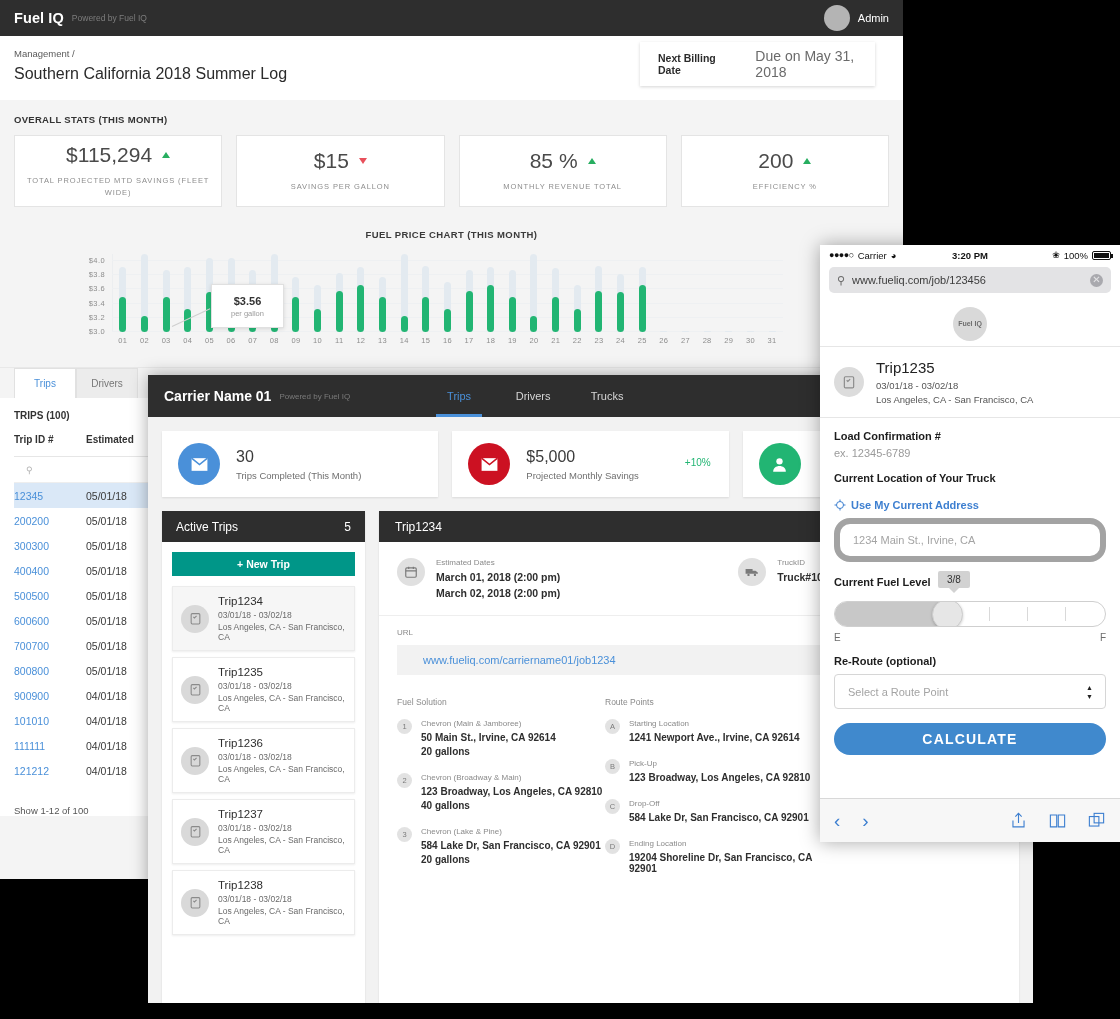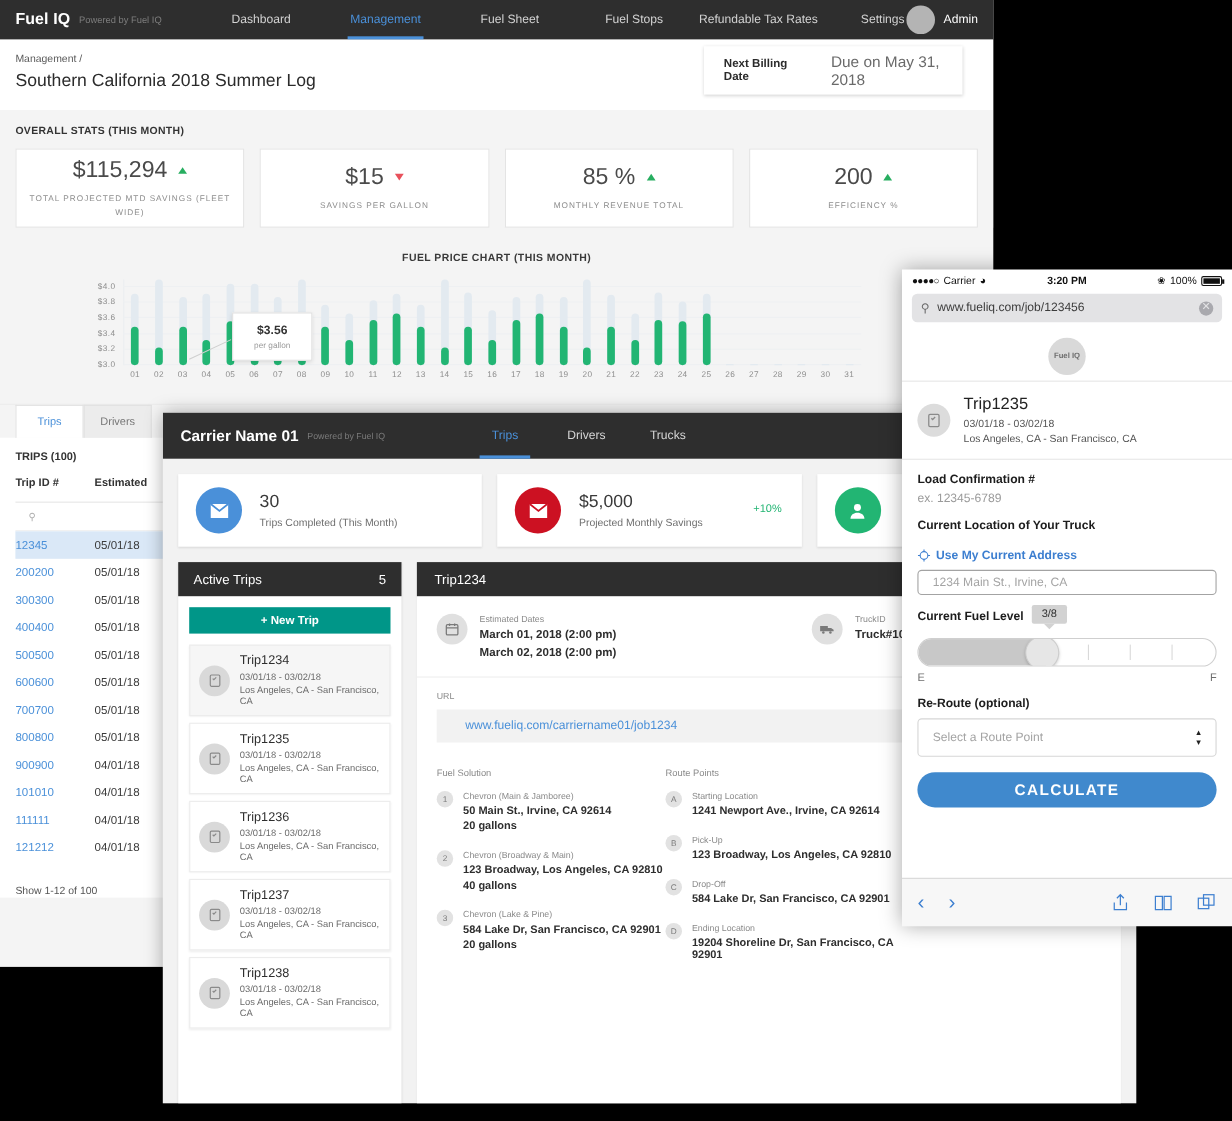--- a/index.html
+++ b/index.html
@@ -204,21 +204,21 @@
   .ptic svg { width: 14px; height: 14px; fill: #8a8a8a;}
   .pttxt { margin-left: 12px;}
   .ptname { font-size: 15px; color: #222; }
   .ptdate { font-size: 9.5px; color: #555; margin-top: 4px;}
   .ptroute { font-size: 9.5px; color: #555; margin-top: 3px;}
   .pform { padding: 12px 14px 0 14px; }
   .flbl { font-size: 11px; font-weight: bold; color: #1d1d1d; }
   .fph { font-size: 11px; color: #9a9a9a; margin-top: 5px;}
   .link { font-size: 11px; color: #3d7fd0; font-weight: bold; display: flex; align-items: center; gap: 5px; margin-top: 15px;}
   .link svg { width: 12px; height: 12px; }
-  .finput { margin-top: 7px; height: 23px; border: 1px solid #a3a3a3; border-radius: 4px;
+  .finput { margin-top: 7px; height: 44px; border: 6px solid #a3a3a3; border-radius: 16px;
             display: flex; align-items: center; padding: 0 13px; font-size: 11px; color: #a4a4a4;}
   .sliderow { margin-top: 14px; position: relative; }
   .sliderlbl { font-size: 11px; font-weight: bold; color: #1d1d1d; }
   .bubble { position: absolute; left: 104px; top: -5px; background: #d2d2d2; color: #333; font-size: 10px;
             padding: 3px 9px; border-radius: 2px;}
   .bubble::after { content:""; position:absolute; left: 50%; margin-left:-5px; bottom:-5px;
                    border-left: 5px solid transparent; border-right: 5px solid transparent; border-top: 5px solid #d2d2d2;}
   .track { margin-top: 13px; height: 26px; border: 1px solid #cfcfcf; border-radius: 13px; position: relative; background: #fff; overflow: hidden;}
   .fill { position: absolute; left: 0; top: 0; bottom: 0; width: 43%; background: #c8c8c8;}
   .notch { position: absolute; top: 5px; bottom: 5px; width: 1px; background: #d9d9d9;}
@@ -240,28 +240,20 @@
 </head>
 <body>
 
 <div class="stage">
 
   <div class="desktop">
 
     <div class="topnav">
       <div class="brand">Fuel IQ</div>
       <div class="poweredby">Powered by Fuel IQ</div>
-      <div class="navitems">
-        <div class="navitem">Dashboard</div>
-        <div class="navitem active">Management</div>
-        <div class="navitem">Fuel Sheet</div>
-        <div class="navitem">Fuel Stops</div>
-        <div class="navitem">Refundable Tax Rates</div>
-        <div class="navitem">Settings</div>
-      </div>
       <div class="userbox">
         <div class="avatar"></div>
         <div class="adminlabel">Admin</div>
       </div>
     </div>
 
     <div class="subhead">
       <div class="crumb">Management /</div>
       <div class="pagetitle">Southern California 2018 Summer Log</div>
       <div class="billing">

